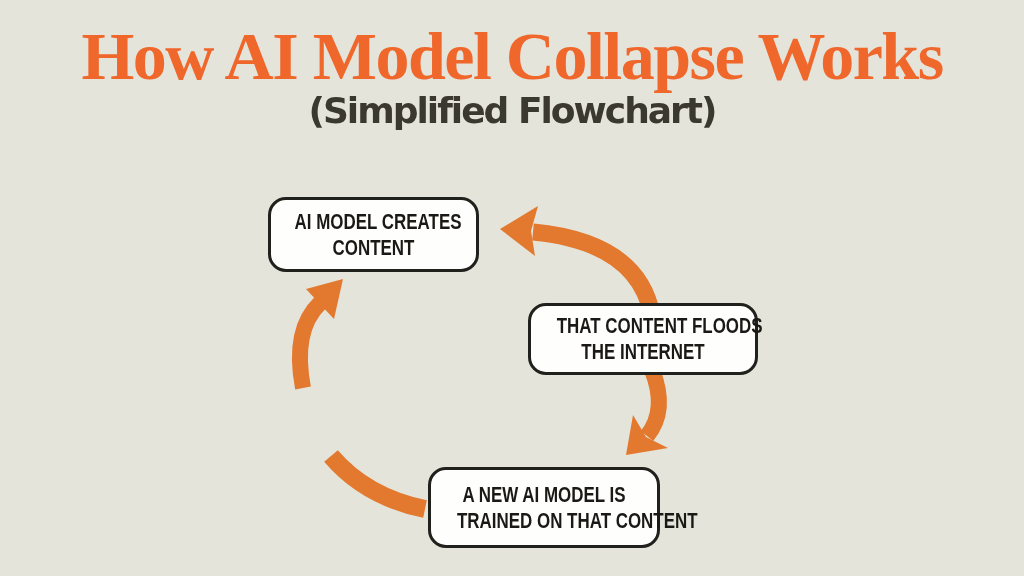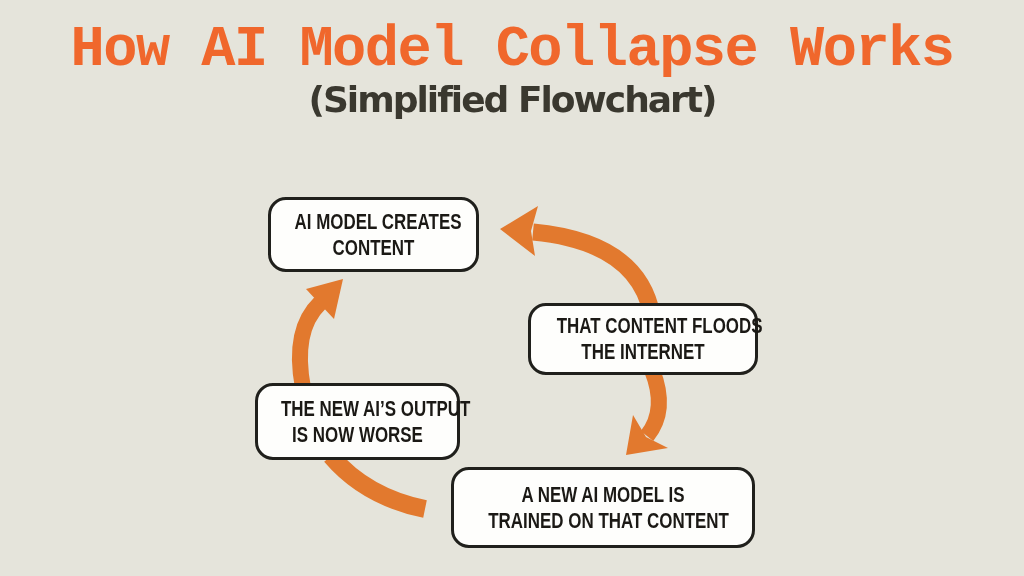--- a/index.html
+++ b/index.html
@@ -19,23 +19,23 @@
     background:var(--background);
     font-family:"Liberation Sans",sans-serif;
   }
   
   #header{
     position:absolute;top:0;left:0;width:1024px;
     text-align:center;z-index:3;
   }
   #title{
     margin:22px 0 0 0;
-    font-family:Liberation Mono, monospace;
+    font-family:Liberation Serif, serif;
     font-weight:bold;
-    font-size:57px;
+    font-size:68px;
     line-height:1.0;
     letter-spacing:-1.5px;
     color:var(--title-orange);
   }
   #subtitle{
     margin:3px 0 0 0;
     font-family:"DejaVu Sans",sans-serif;
     font-weight:bold;
     font-size:36px;
     line-height:1.0;
@@ -74,21 +74,21 @@
     transform-origin:50% 50%;
     font-weight:700;
     font-size:22px;
     line-height:1.18;
     color:var(--box-text);
   }
   .node-line{display:block;white-space:nowrap;}
   #node-create {left:268px;top:197px;width:211px;height:75px;}
   #node-floods {left:528px;top:303px;width:230px;height:72px;}
   #node-worse  {left:255px;top:383px;width:205px;height:77px;}
-  #node-trained{left:451px;top:467px;width:304px;height:81px;}
+  #node-trained{left:428px;top:467px;width:232px;height:81px;}
 </style>
 </head>
 <body>
 
 <div id="stage">
 
   <div id="header">
     <h1 id="title">How AI Model Collapse Works</h1>
     <h2 id="subtitle">(Simplified Flowchart)</h2>
   </div>
@@ -122,26 +122,20 @@
     </div>
   </div>
 
   <div class="node" id="node-create">
     <div class="node-text">
       <span class="node-line">AI MODEL CREATES</span>
       <span class="node-line">CONTENT</span>
     </div>
   </div>
 
-  <div class="node" id="node-worse">
-    <div class="node-text">
-      <span class="node-line">THE NEW AI’S OUTPUT</span>
-      <span class="node-line">IS NOW WORSE</span>
-    </div>
-  </div>
 
   <div class="node" id="node-trained">
     <div class="node-text">
       <span class="node-line">A NEW AI MODEL IS</span>
       <span class="node-line">TRAINED ON THAT CONTENT</span>
     </div>
   </div>
 
 </div>
 

